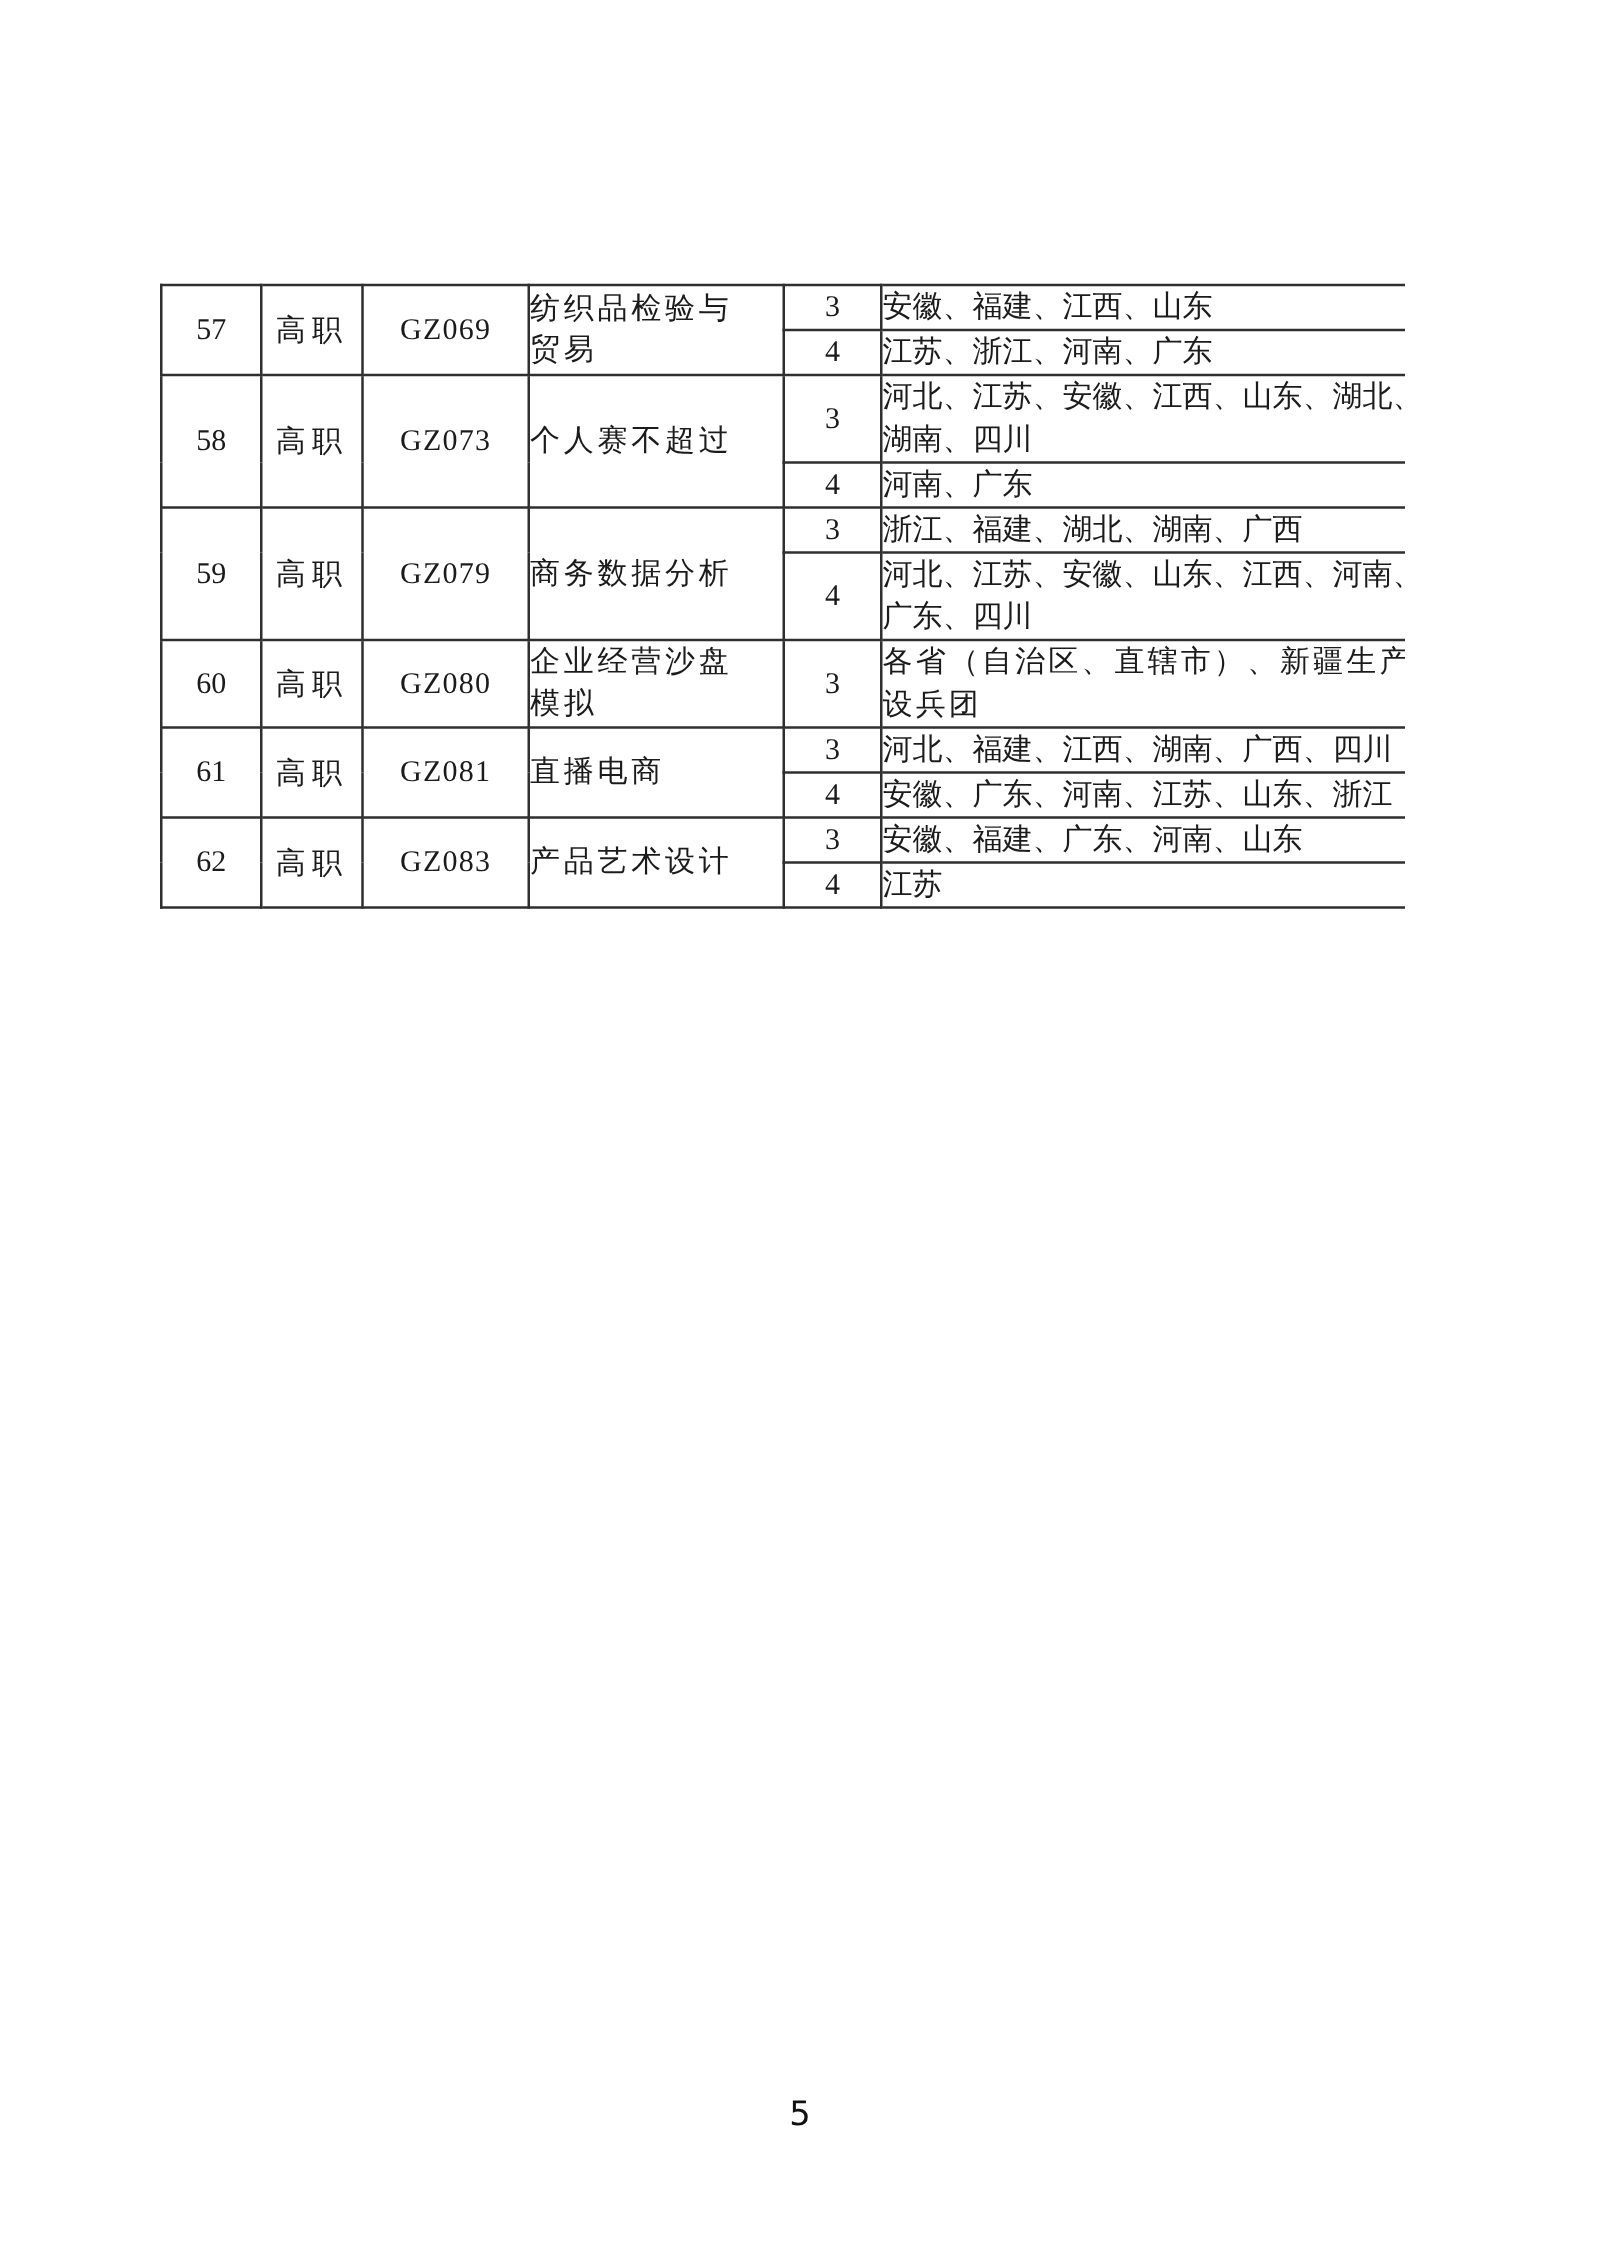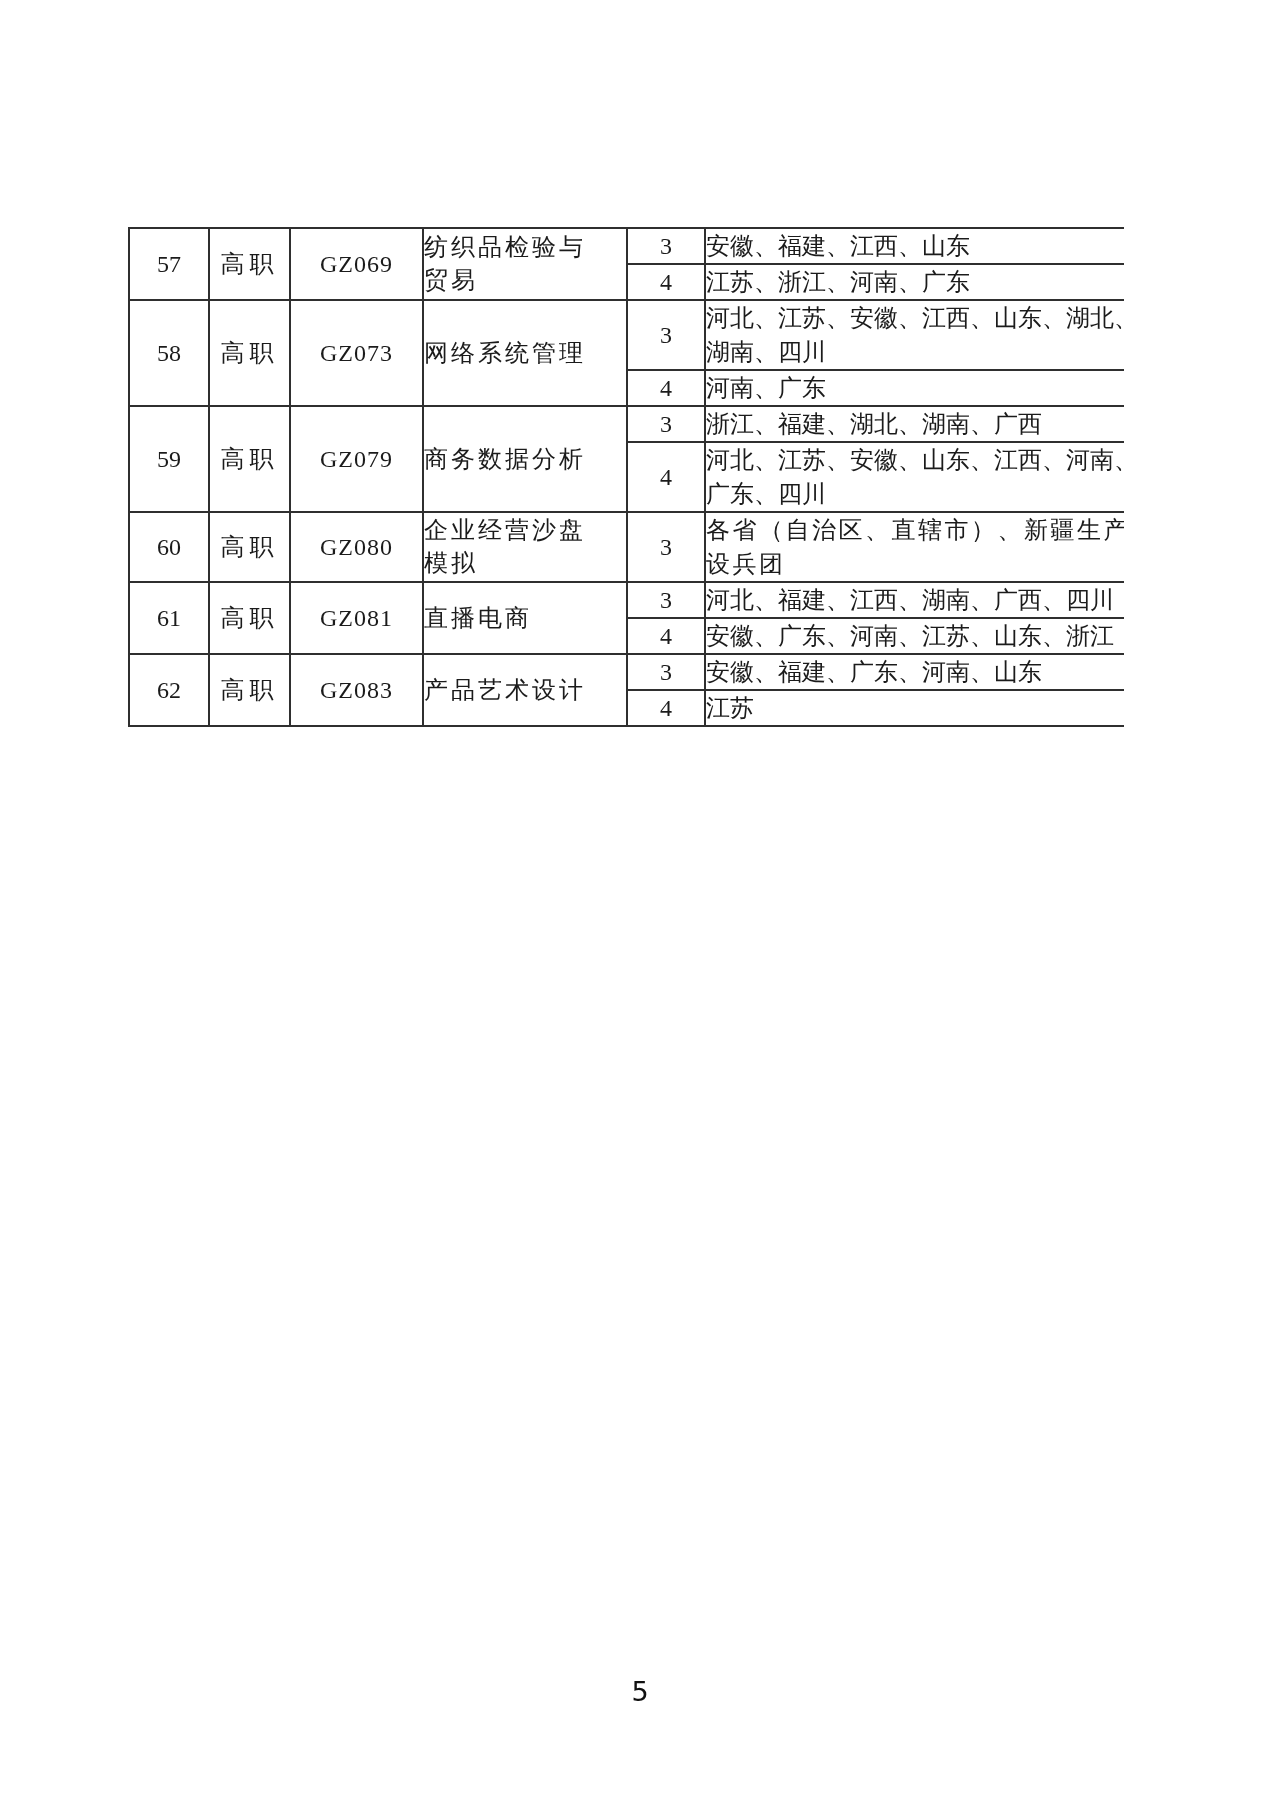--- a/index.html
+++ b/index.html
@@ -99,21 +99,21 @@
       </tr>
       <tr class="h35">
         <td class="c teams">4</td>
         <td class="prov">江苏、浙江、河南、广东</td>
       </tr>
 
       <tr class="h68">
         <td class="c num" rowspan="2">58</td>
         <td class="c level" rowspan="2">高职</td>
         <td class="c code" rowspan="2">GZ073</td>
-        <td class="name" rowspan="2">网络系统管理</td>
+        <td class="name" rowspan="2">个人赛不超过</td>
         <td class="c teams">3</td>
         <td class="prov">河北、江苏、安徽、江西、山东、湖北、
 湖南、四川</td>
       </tr>
       <tr class="h35">
         <td class="c teams">4</td>
         <td class="prov">河南、广东</td>
       </tr>
 
       <tr class="h35">

